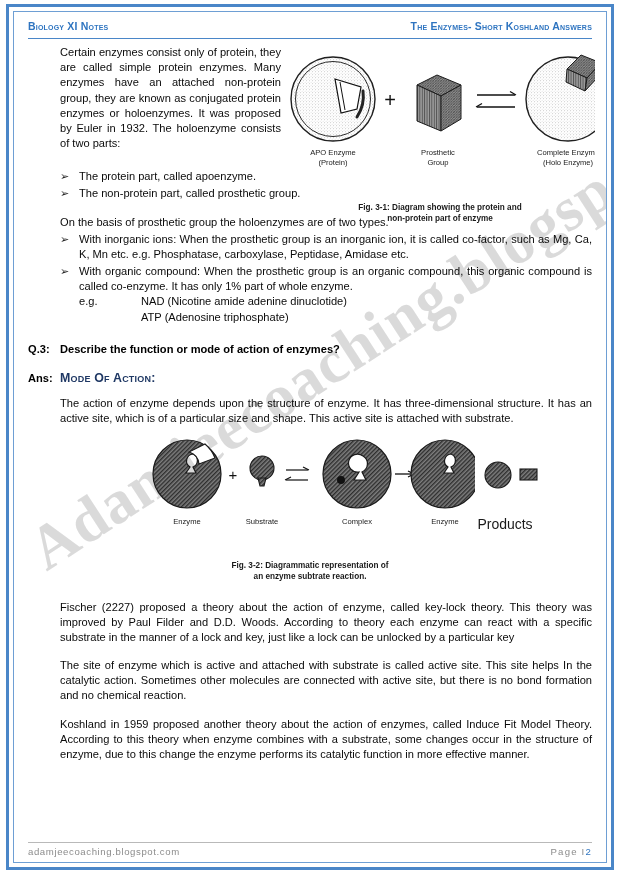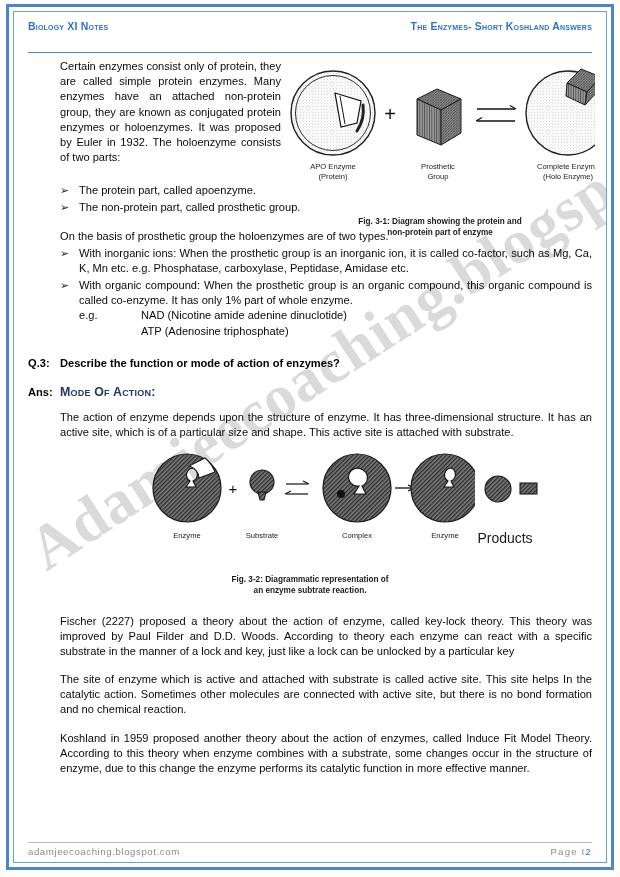--- a/index.html
+++ b/index.html
@@ -60,21 +60,21 @@
     z-index: 0;
     opacity: 0.95;
   }
 
   
   .hdr {
     position: relative;
     z-index: 2;
     margin: 8px 14px 0 14px;
     border-bottom: 1.5px solid #4a86c8;
-    padding-bottom: 20px;
+    padding-bottom: 6px;
     display: flex;
     justify-content: space-between;
     align-items: baseline;
   }
   .hdr-left, .hdr-right {
     color: #2e74c0;
     font-weight: bold;
     font-size: 10.5px;
     font-variant: small-caps;
     letter-spacing: 0.2px;

